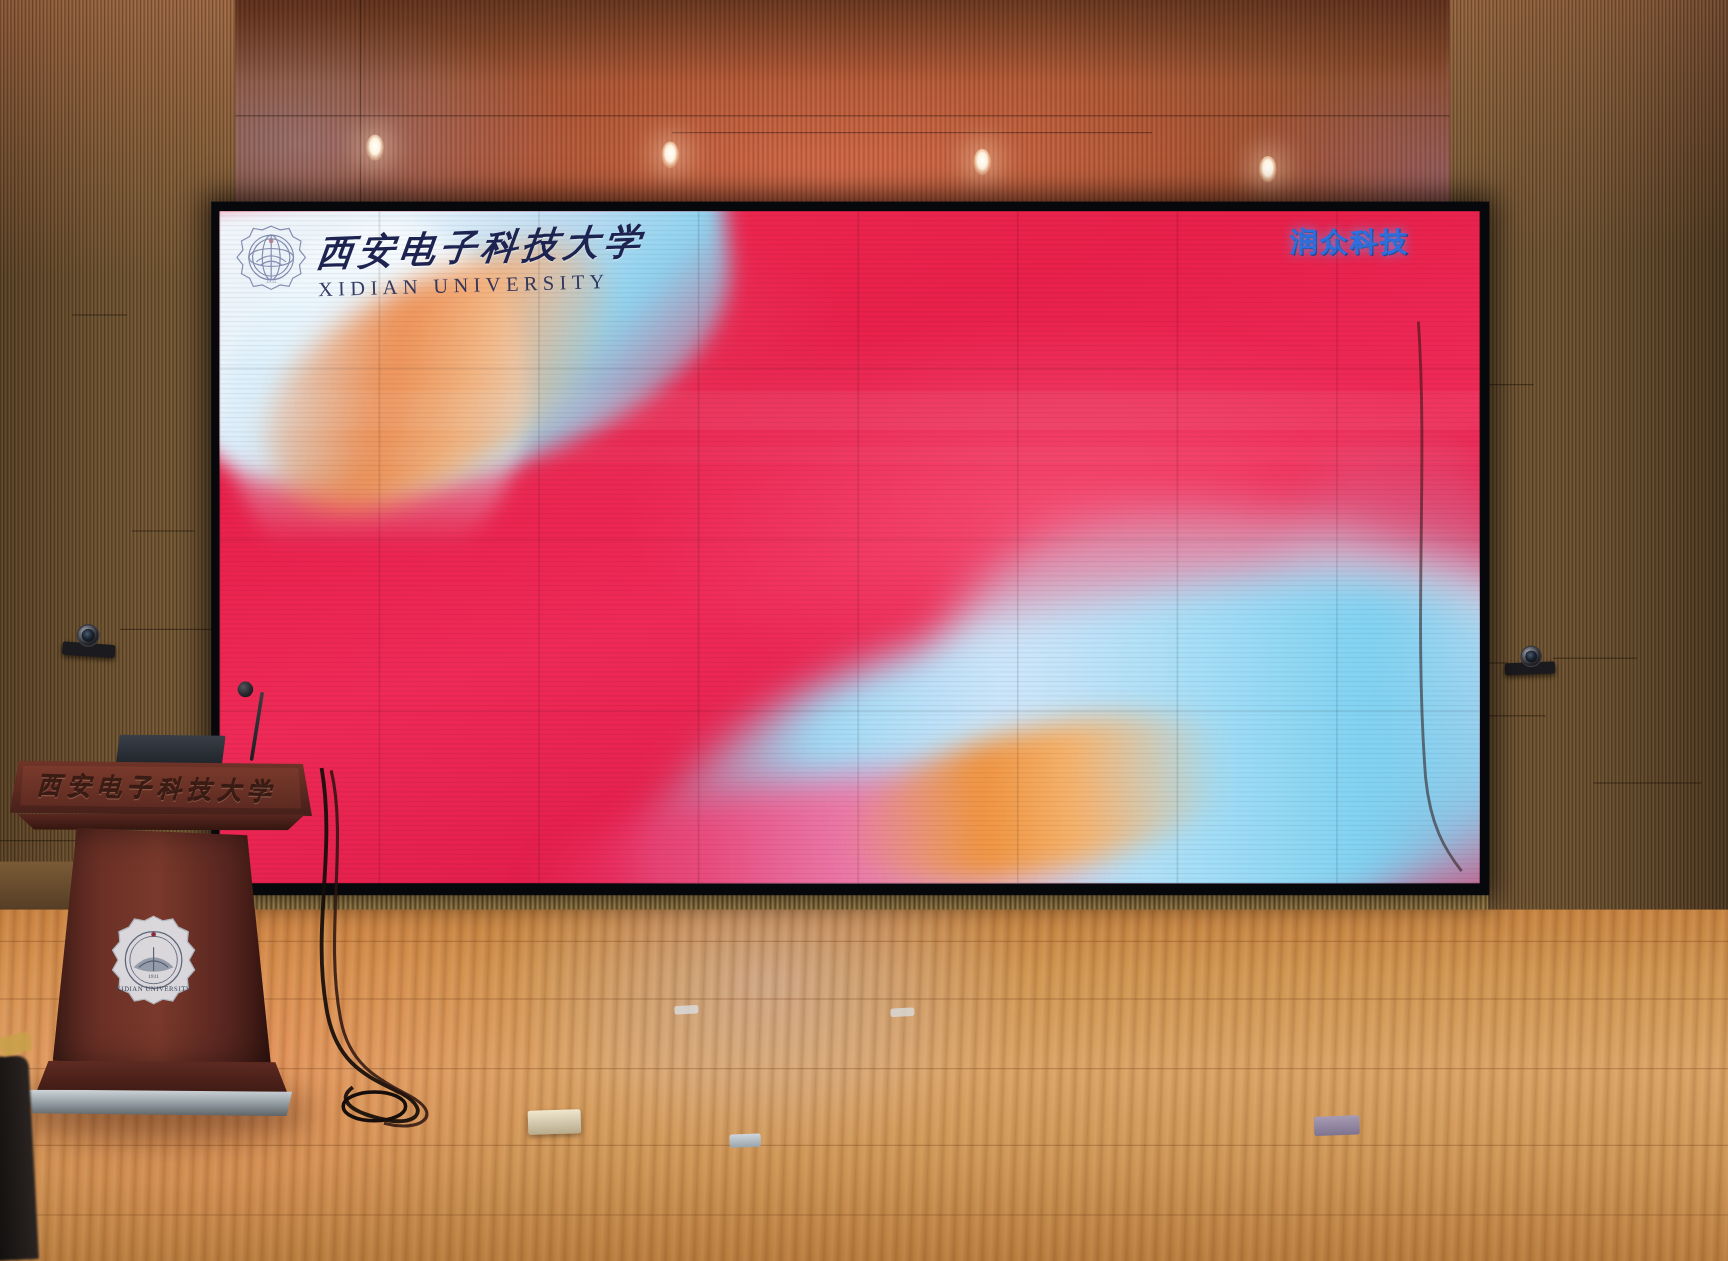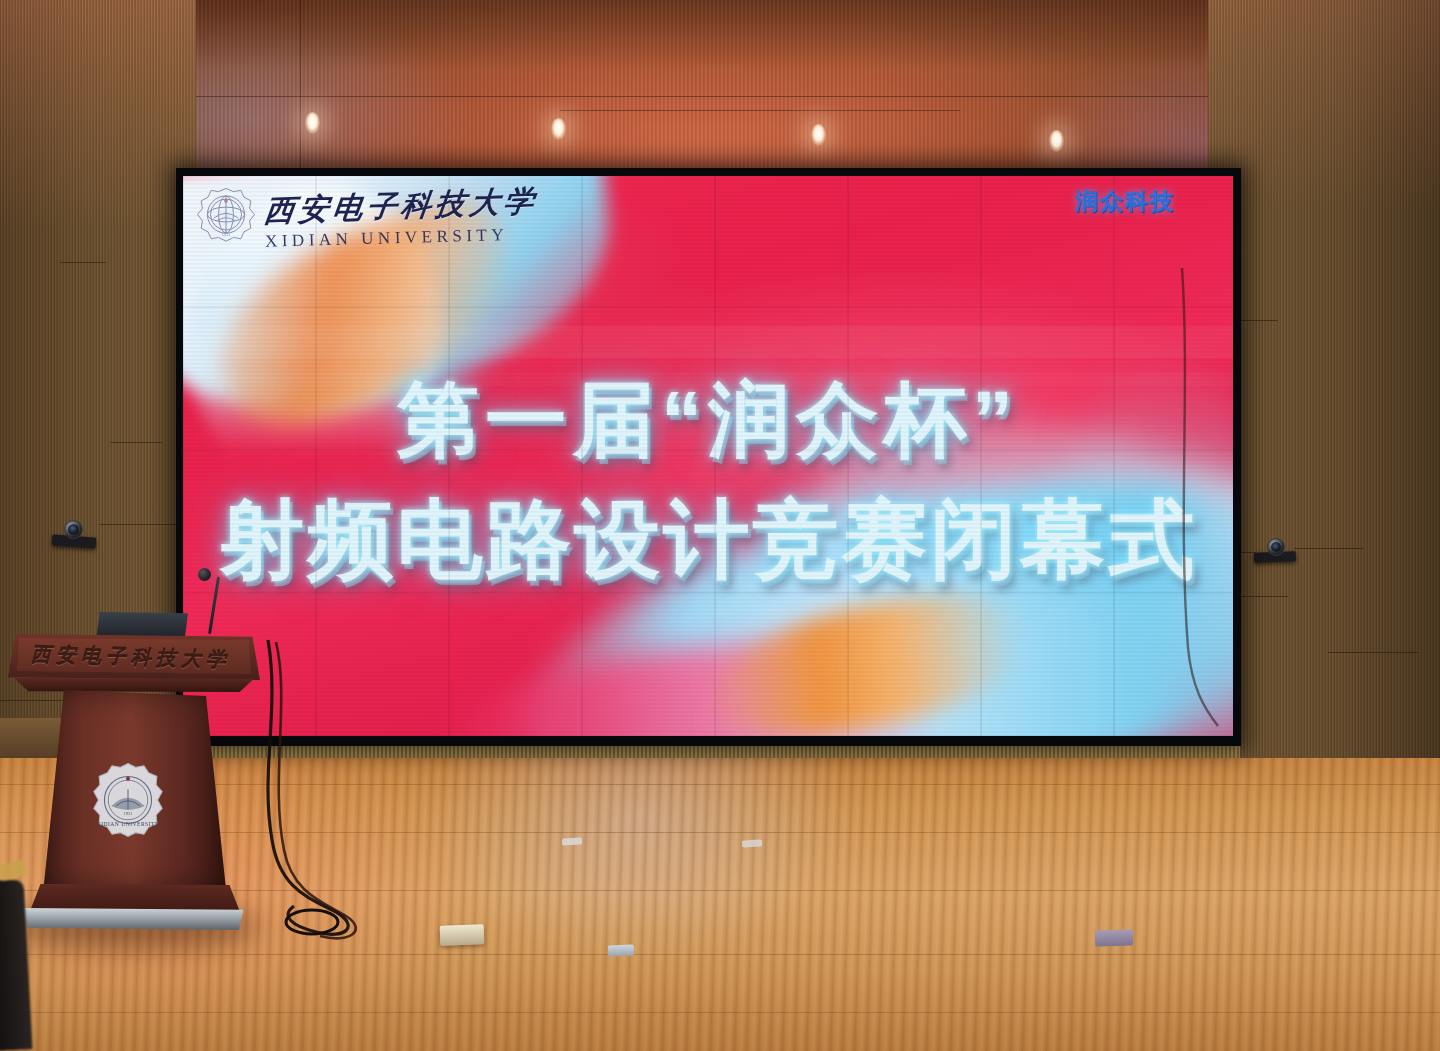--- a/index.html
+++ b/index.html
@@ -427,24 +427,20 @@
         <div class="uni-names">
           <div class="uni-cn">西安电子科技大学</div>
           <div class="uni-en">XIDIAN UNIVERSITY</div>
         </div>
       </div>
 
       <div class="sponsor">
         <div class="sponsor-cn">润众科技</div>
       </div>
 
-      <div class="headline" style="top:190px;">
-        <div class="hl-line hl-1">第一届“润众杯”</div>
-        <div class="hl-line hl-2">射频电路设计竞赛闭幕式</div>
-      </div>
 
       <div class="panel-grid"></div>
       <div class="scanlines"></div>
     </div>
   </div>
 
   <div class="shadow-soft" style="left:10px;top:905px;width:250px;height:44px;background:rgba(60,25,10,.45);"></div>
 
   <div class="podium">
     <div class="pod-monitor"></div>

